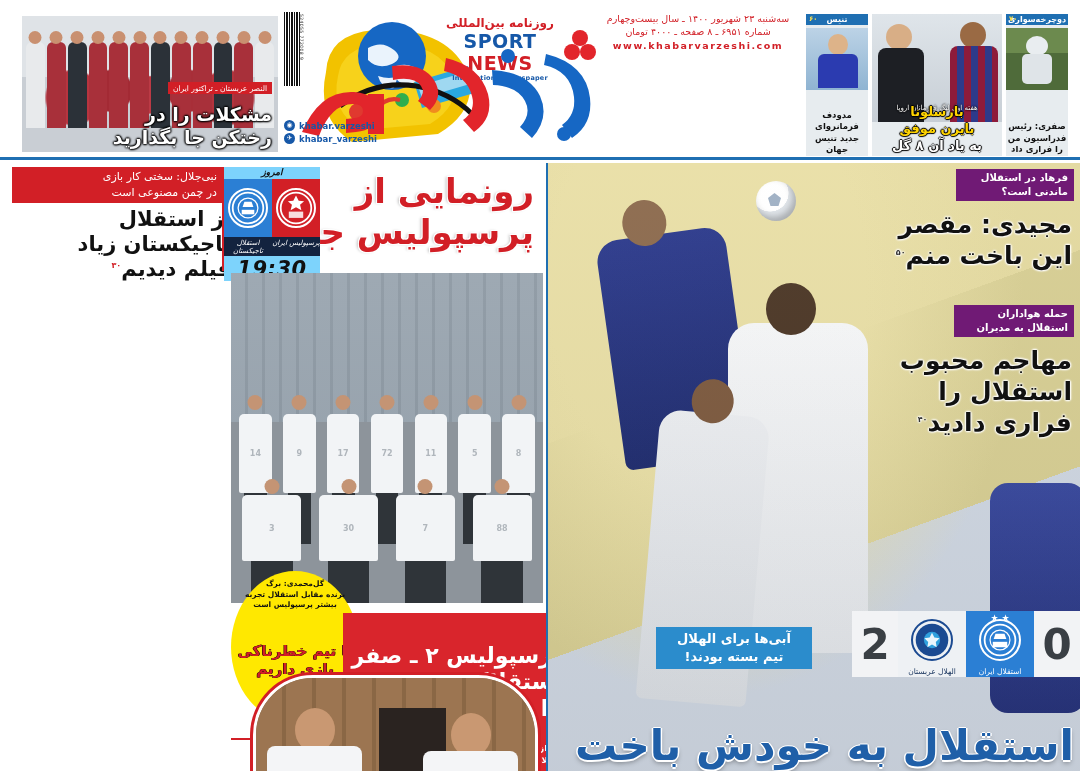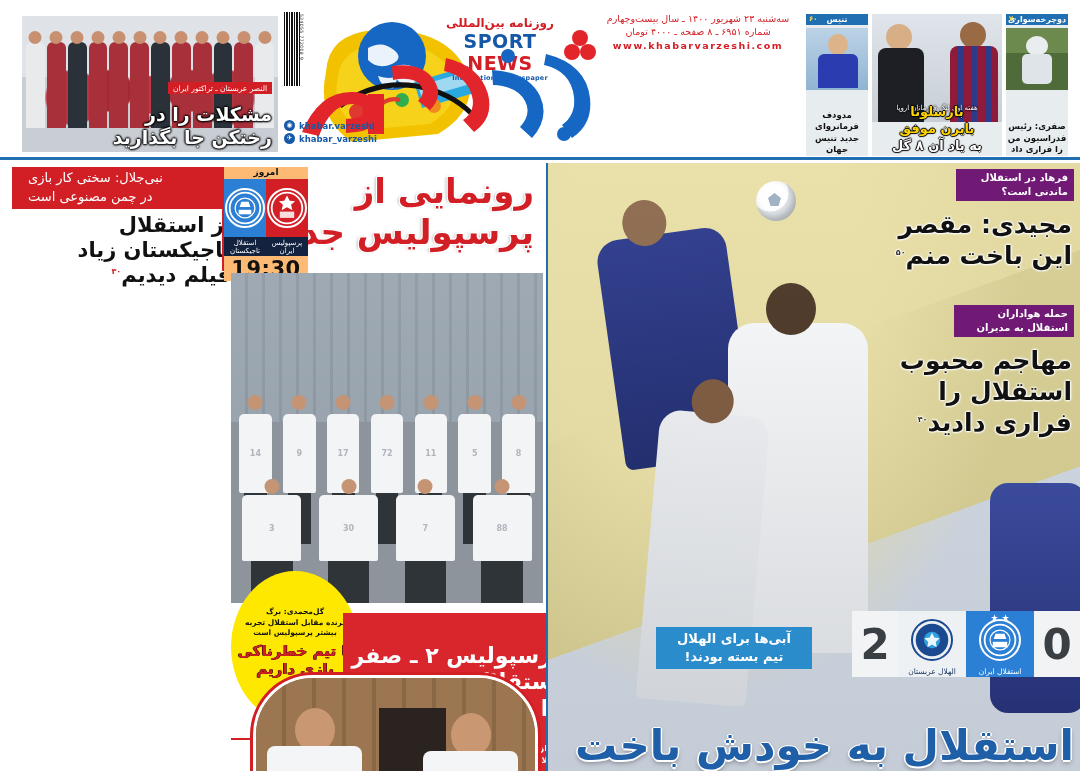--- a/index.html
+++ b/index.html
@@ -125,40 +125,40 @@
     position:absolute; bottom:44px; right:2px; left:2px; direction:rtl; text-align:center;
     font-size:7px; color:#fff; text-shadow:0 0 2px #000,0 0 2px #000;
   }
 
   
   .body-area { position:absolute; left:0; top:163px; width:1080px; height:608px; }
 
   
   .col-left { position:absolute; left:0; top:0; width:245px; height:608px; }
   .lk {
-    background:#d21f26; color:#fff; direction:rtl; text-align:left;
-    font-size:13px; line-height:1.45; padding:2px 16px; margin:4px 12px 0 12px;
+    background:#d21f26; color:#fff; direction:rtl; text-align:right;
+    font-size:11px; line-height:1.45; padding:2px 16px; margin:4px 12px 0 12px;
   }
   .l-hl {
     direction:rtl; text-align:right; padding:4px 14px 0 10px;
     font-weight:bold; font-size:21px; line-height:1.2; color:#111;
   }
   .l-hl .pg { font-size:8px; color:#d21f26; vertical-align:super; }
 
   
   .col-center { position:absolute; left:223px; top:0; width:325px; height:608px; }
   .c-hl {
     direction:rtl; text-align:right; color:#d21f26; font-weight:bold;
     font-size:34px; line-height:1.22; padding:8px 14px 0 0;
     text-shadow: -1px -1px 0 #fff, 1px -1px 0 #fff, -1px 1px 0 #fff, 1px 1px 0 #fff,
                  -2px 0 3px rgba(0,0,0,.25);
   }
   .c-hl .pg { font-size:9px; color:#333; vertical-align:super; }
   .matchbox {
-    position:absolute; left:1px; top:4px; width:84px; background:#fdba74; text-align:center;
+    position:absolute; left:1px; top:4px; width:96px; background:#7dd3fc; text-align:center;font-style:italic;
   }
   .mb-today { font-size:9px; direction:rtl; color:#111; font-weight:bold; }
   .mb-logos { display:flex; height:58px; margin-top:2px; }
   .mb-l { flex:1; position:relative; }
   .mb-l.red { background:#d21f26; }
   .mb-l.blue { background:#2b7fd4; }
   .mb-crest {
     position:absolute; left:50%; top:50%; transform:translate(-50%,-50%);
     width:40px; height:40px; border-radius:50%; border:2px solid #fff;
   }
@@ -179,21 +179,21 @@
   .c-photo .row-players { position:absolute; left:0; right:0; top:34%; height:48%; display:flex; gap:3px; padding:0 4px; }
   .c-photo .pl { flex:1; position:relative; }
   .c-photo .pl .torso { position:absolute; left:10%; right:10%; top:18%; bottom:32%; background:#f2f4f6; border-radius:5px 5px 2px 2px; }
   .c-photo .pl .head { position:absolute; left:50%; top:6%; transform:translateX(-50%); width:15px; height:15px; border-radius:50%; background:#c49474; }
   .c-photo .pl .legs { position:absolute; left:22%; right:22%; bottom:0; height:32%; background:#2f3439; }
   .c-photo .pl .num { position:absolute; left:50%; top:40%; transform:translateX(-50%); font-size:8px; color:#b0b6bc; font-weight:bold;text-align:center; }
 
   .oval {
     position:absolute; left:8px; top:408px; width:128px; height:152px;
     background:#ffe800; border-radius:50%;
-    display:flex; flex-direction:column; align-items:center; justify-content:center;
+    display:flex; flex-direction:column; align-items:center; justify-content:space-between;
     direction:rtl; text-align:center; padding:8px 6px;
   }
   .oval .o-kick { font-size:7.5px; color:#111; line-height:1.4; font-weight:bold; }
   .oval .o-hl { font-size:15px; color:#d21f26; font-weight:bold; line-height:1.22; margin-top:3px;
     text-shadow:-.5px 0 0 #000,.5px 0 0 #000; }
   .oval .pg { font-size:7px; color:#333; }
 
   .c-kicker2 {
     position:absolute; left:8px; top:575px; right:8px;
     background:#fff; border-top:2px solid #d21f26; border-bottom:2px solid #d21f26;

